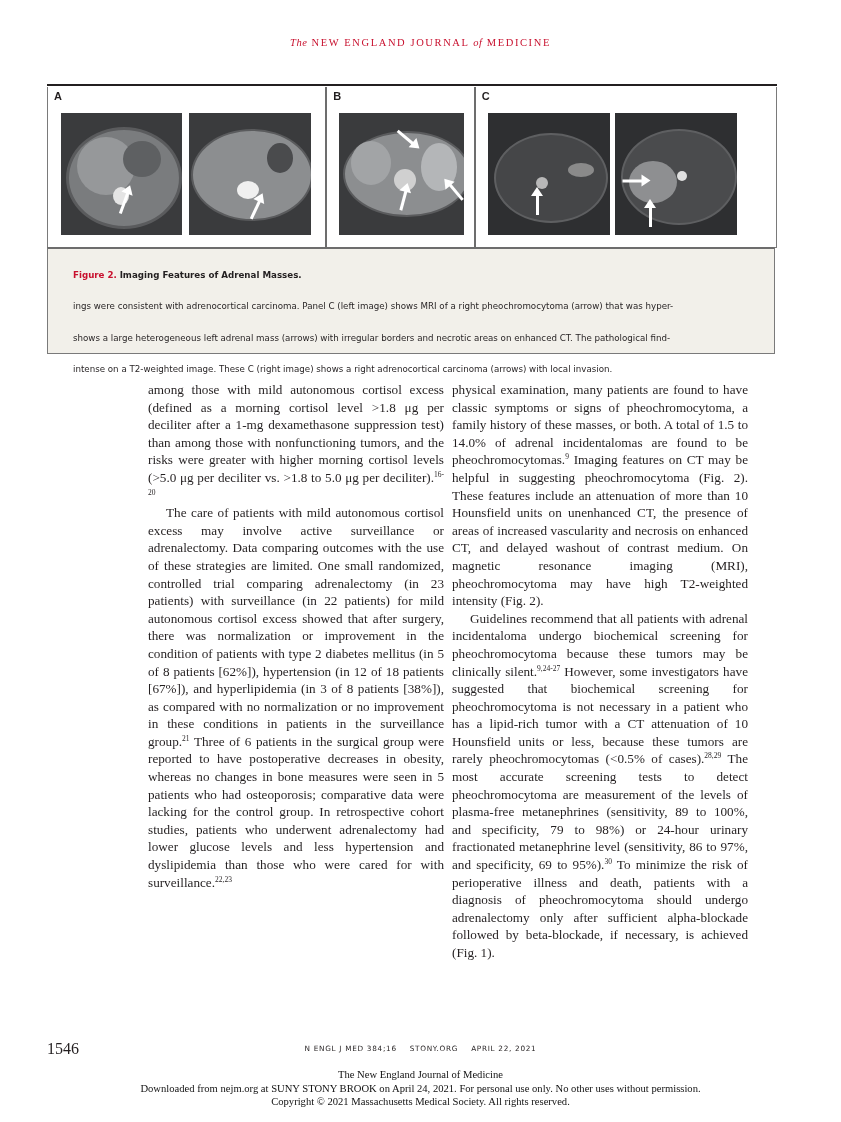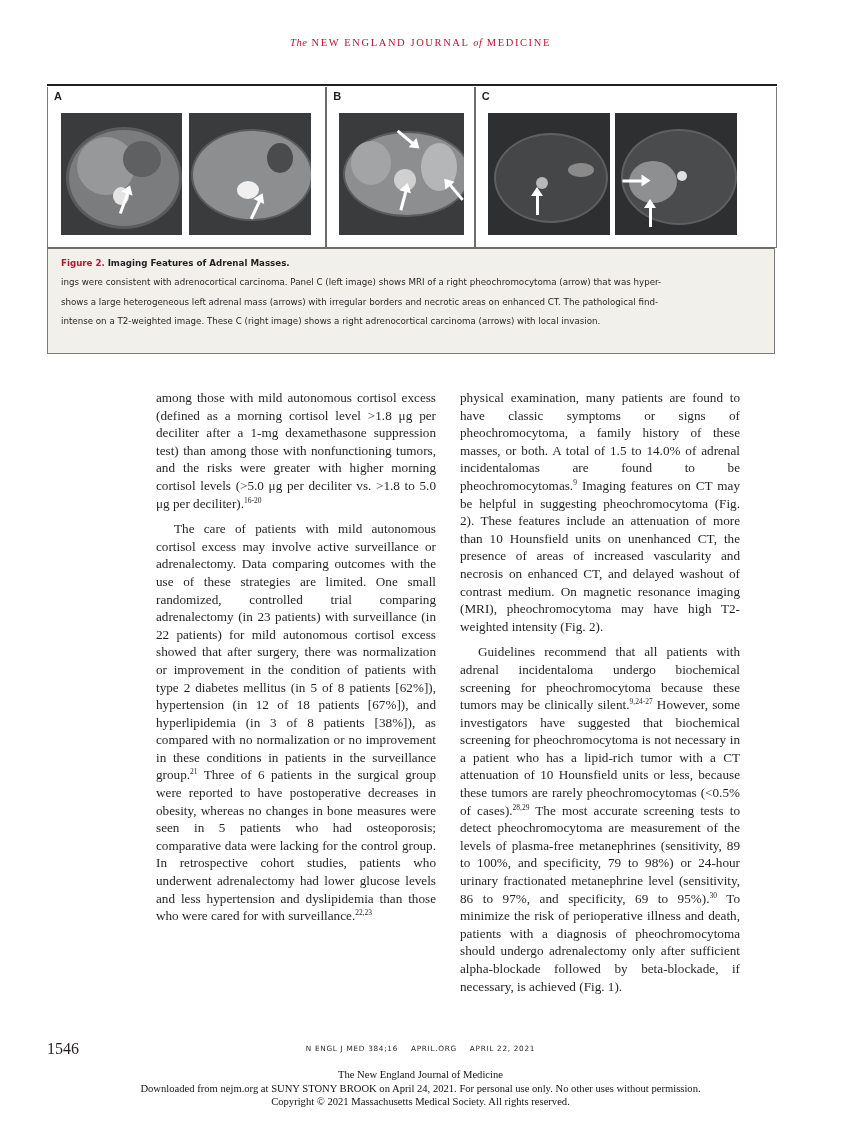--- a/index.html
+++ b/index.html
@@ -12,24 +12,24 @@
     .panel { position: relative; height: 160px; border-right: 2px solid #6d6d6d; }
     .panel:last-child { border-right: none; }
     .panel-label { position: absolute; left: 6px; top: 3px; font-family: "Liberation Sans", sans-serif; font-weight: bold; font-size: 11px; color: #231f20; }
     .scan { position: absolute; top: 26px; height: 122px; background: #3a3b3d; overflow: hidden; }
     .body-ellipse { position: absolute; border-radius: 50%; }
     .arrow { position: absolute; width: 3px; background: #fff; transform-origin: top center; }
     .arrow::before { content: ""; position: absolute; left: -5px; top: -6px; width: 0; height: 0; border-left: 6.5px solid transparent; border-right: 6.5px solid transparent; border-bottom: 9px solid #fff; }
     .caption { position: absolute; left: 0; top: 163px; width: 728px; height: 107px; background: #f2f0ea; border: 1px solid #7a7a7a; border-top: 2px solid #6d6d6d; font-family: "DejaVu Sans", sans-serif; font-size: 8.7px; line-height: 15.4px; color: #231f20; box-sizing: border-box; padding: 3px 8px 0 9px; }
     .caption .fig-num { color: #c8102e; font-weight: bold; }
     .caption .fig-title { font-weight: bold; }
-    .caption p { margin: 4px; text-align: justify; }
+    .caption p { margin: 16px; text-align: justify; }
     .columns { position: absolute; top: 381px; left: 148px; width: 600px; display: flex; justify-content: space-between; }
     .col { width: 296px; font-size: 13.2px; line-height: 17.6px; text-align: justify; hyphens: manual; color: #231f20; }
-    .col p { margin: 8px; }
+    .col p { margin: 0; }
     .col p.indent { text-indent: 18px; }
     .col sup { font-size: 7.5px; line-height: 0; vertical-align: 5px; }
     .subhead { font-style: italic; font-family: "DejaVu Sans", sans-serif; font-size: 11px; margin-top: 17.6px; line-height: 17.6px; }
     .page-number { position: absolute; left: 47px; top: 1040px; font-size: 16px; }
     .journal-cite { position: absolute; top: 1044px; left: 0; width: 841px; text-align: center; font-family: "DejaVu Sans", sans-serif; font-size: 7.3px; letter-spacing: 0.7px; }
     .journal-cite span { margin: 0 5px; }
     .download-notice { position: absolute; top: 1068px; left: 0; width: 841px; text-align: center; font-family: "Liberation Serif", serif; font-size: 10.6px; line-height: 13.6px; color: #111; }
   </style>
 </head>
 <body>
@@ -121,21 +121,21 @@
     <p class="indent">
       <span>Guidelines recommend that all patients with adrenal incidentaloma undergo biochemical screening for pheochromocytoma because these tumors may be clinically silent.</span><sup>9,24-27</sup><span> However, some investigators have suggested that biochemical screening for pheochromocytoma is not necessary in a patient who has a lipid-rich tumor with a CT attenuation of 10 Hounsfield units or less, because these tumors are rarely pheochromocytomas (&lt;0.5% of cases).</span><sup>28,29</sup><span> The most accurate screening tests to detect pheochromocytoma are measurement of the levels of plasma-free metanephrines (sensitivity, 89 to 100%, and specificity, 79 to 98%) or 24-hour urinary fractionated metanephrine level (sensitivity, 86 to 97%, and specificity, 69 to 95%).</span><sup>30</sup><span> To minimize the risk of perioperative illness and death, patients with a diagnosis of pheochromocytoma should undergo adrenalectomy only after sufficient alpha-blockade followed by beta-blockade, if necessary, is achieved (Fig. 1).</span>
     </p>
   </div>
 </div>
 
 <div class="page-number">1546</div>
 
 <div class="journal-cite">
   <span>N ENGL J MED 384;16</span>
-  <span>APRIL.ORG</span>
+  <span>STONY.ORG</span>
   <span>APRIL 22, 2021</span>
 </div>
 
 <div class="download-notice">
   <div>The New England Journal of Medicine</div>
   <div>Downloaded from nejm.org at SUNY STONY BROOK on April 24, 2021. For personal use only. No other uses without permission.</div>
   <div>Copyright © 2021 Massachusetts Medical Society. All rights reserved.</div>
 </div>
 
 </body></html>

